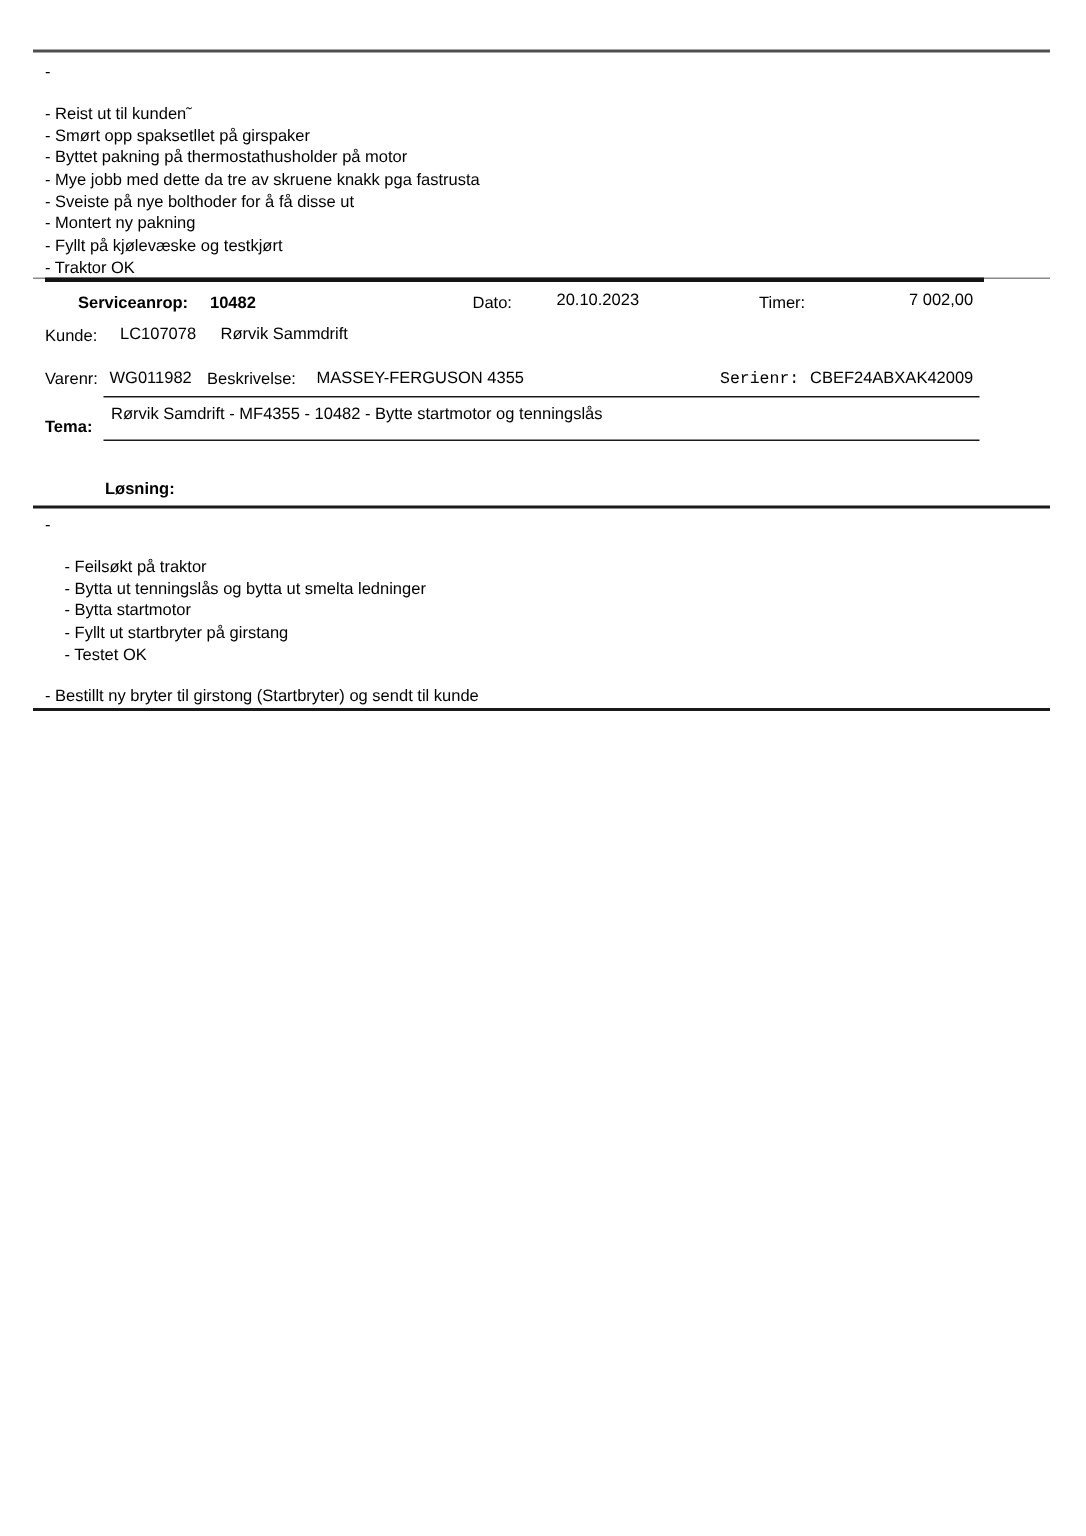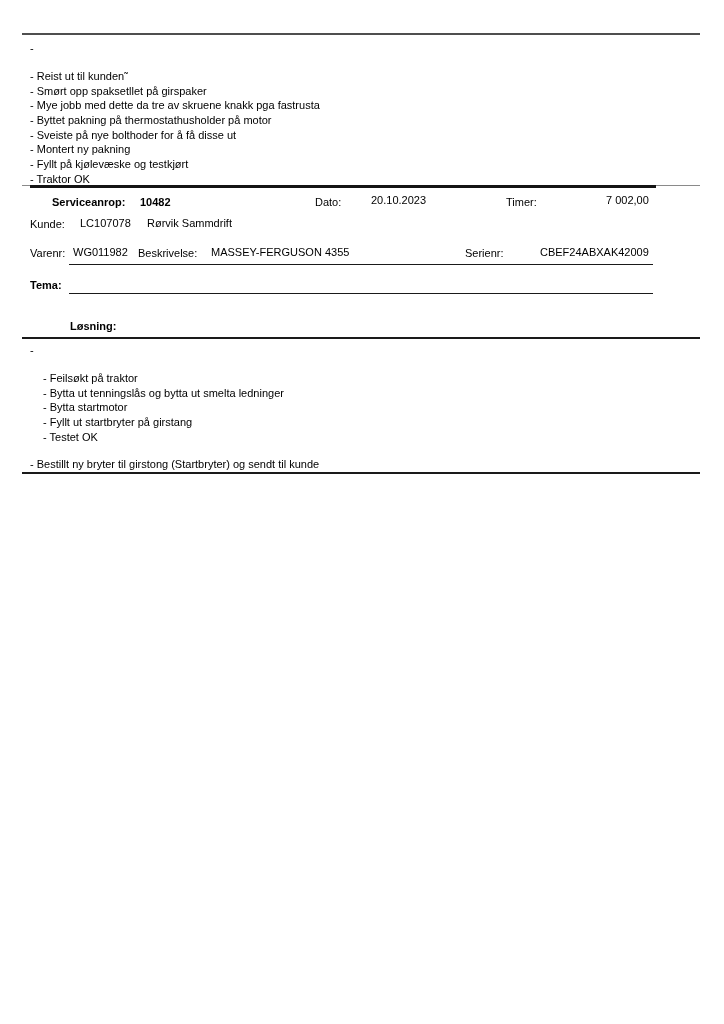--- a/index.html
+++ b/index.html
@@ -34,21 +34,21 @@
   .val-timer       { top:194px; left:566px;margin-left:40px; }
 
   .lbl-kunde       { top:218px; left:30px; }
   .val-kundenr     { top:217px; left:80px; }
   .val-kundenavn   { top:217px; left:147px; }
 
   .lbl-varenr      { top:247px; left:30px; }
   .val-varenr      { top:246px; left:73px; }
   .lbl-beskrivelse { top:247px; left:138px; }
   .val-beskrivelse { top:246px; left:211px; }
-  .lbl-serienr     { top:247px; left:465px; }
+  .lbl-serienr     { top:247px; left:480px;font-family:Liberation Mono, monospace; }
   .val-serienr     { top:246px; left:540px; }
 
   .lbl-tema        { top:279px; left:30px; }
   .val-tema        { top:270px; left:74px; }
 
   .losning-head    { top:320px; left:30px;margin-left:40px; }
   .dash-losning    { top:344px; left:30px; }
   .losninglist     { position:absolute; top:371px; left:30px; }
   .losninglist > div { height:14.7px; line-height:14.7px; white-space:nowrap;margin-left:13px; }
   .losning-footer  { top:458px; left:30px; }
@@ -58,22 +58,22 @@
 
 <div class="page">
 
   <div class="rule rule-top"></div>
 
   <div class="txt dash-top">-</div>
 
   <div class="worklog">
     <div>- Reist ut til kunden˜</div>
     <div>- Smørt opp spaksetllet på girspaker</div>
+    <div>- Byttet pakning på thermostathusholder på motor</div>
     <div>- Mye jobb med dette da tre av skruene knakk pga fastrusta</div>
-    <div>- Byttet pakning på thermostathusholder på motor</div>
     <div>- Sveiste på nye bolthoder for å få disse ut</div>
     <div>- Montert ny pakning</div>
     <div>- Fyllt på kjølevæske og testkjørt</div>
     <div>- Traktor OK</div>
   </div>
 
   <div class="rule sep-thin"></div>
   <div class="rule sep-thick"></div>
 
   <span class="txt b lbl-serviceanrop">Serviceanrop:</span>
@@ -89,20 +89,21 @@
 
   <span class="txt lbl-varenr">Varenr:</span>
   <span class="txt val-varenr">WG011982</span>
   <span class="txt lbl-beskrivelse">Beskrivelse:</span>
   <span class="txt val-beskrivelse">MASSEY-FERGUSON 4355</span>
   <span class="txt lbl-serienr">Serienr:</span>
   <span class="txt val-serienr">CBEF24ABXAK42009</span>
 
   <div class="rule varenr-rule"></div>
   <span class="txt b lbl-tema">Tema:</span>
+  <span class="txt val-tema">Rørvik Samdrift - MF4355 - 10482 - Bytte startmotor og tenningslås</span>
   <div class="rule tema-rule"></div>
 
   <span class="txt b losning-head">Løsning:</span>
   <div class="rule losning-rule"></div>
 
   <div class="txt dash-losning">-</div>
 
   <div class="losninglist">
     <div>- Feilsøkt på traktor</div>
     <div>- Bytta ut tenningslås og bytta ut smelta ledninger</div>

